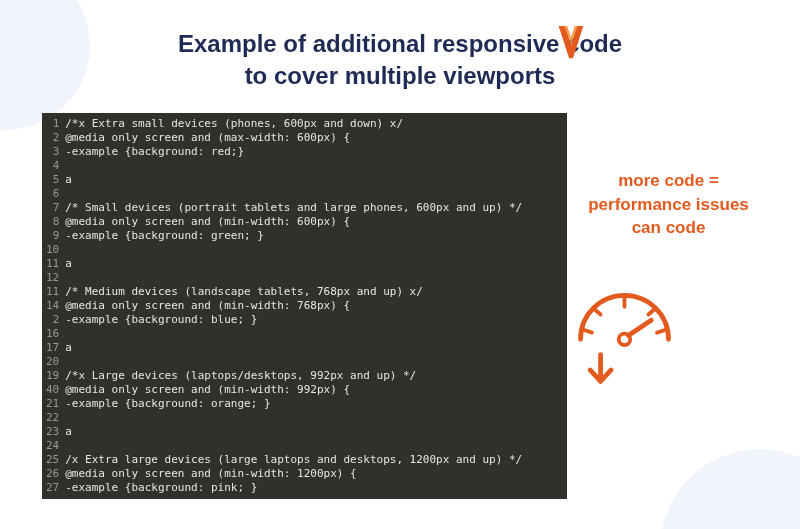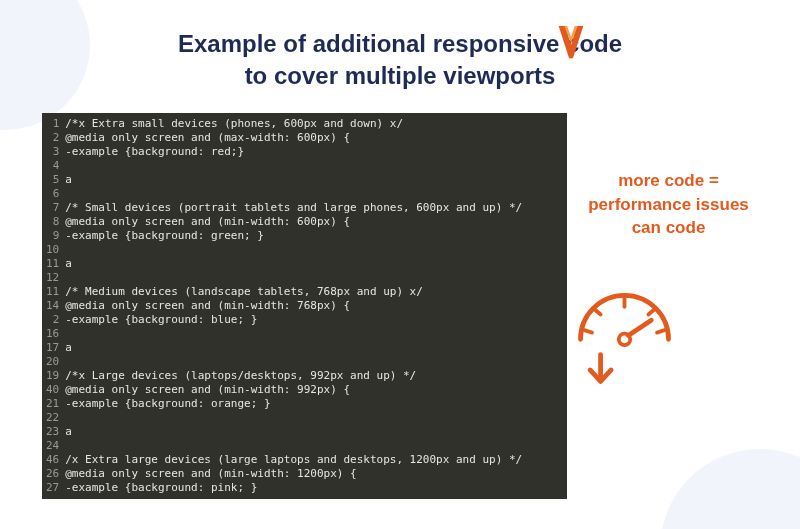--- a/index.html
+++ b/index.html
@@ -123,21 +123,21 @@
           <div>2</div>
           <div>16</div>
           <div>17</div>
           <div>20</div>
           <div>19</div>
           <div>40</div>
           <div>21</div>
           <div>22</div>
           <div>23</div>
           <div>24</div>
-          <div>46</div>
+          <div>25</div>
           <div>26</div>
           <div>27</div>
         </div>
       <div class="code" id="code"><div>/*x Extra small devices (phones, 600px and down) x/</div><div>@media only screen and (max-width: 600px) {</div><div>-example {background: red;}</div><div>&nbsp;</div><div>a</div><div>&nbsp;</div><div>/* Small devices (portrait tablets and large phones, 600px and up) */</div><div>@media only screen and (min-width: 600px) {</div><div>-example {background: green; }</div><div>&nbsp;</div><div>a</div><div>&nbsp;</div><div>/* Medium devices (landscape tablets, 768px and up) x/</div><div>@media only screen and (min-width: 768px) {</div><div>-example {background: blue; }</div><div>&nbsp;</div><div>a</div><div>&nbsp;</div><div>/*x Large devices (laptops/desktops, 992px and up) */</div><div>@media only screen and (min-width: 992px) {</div><div>-example {background: orange; }</div><div>&nbsp;</div><div>a</div><div>&nbsp;</div><div>/x Extra large devices (large laptops and desktops, 1200px and up) */</div><div>@media only screen and (min-width: 1200px) {</div><div>-example {background: pink; }</div></div>
     </div>
 
     <div class="aside">
       <div class="aside-text">
         <span>more code =</span><br>
         <span>performance issues</span><br>

